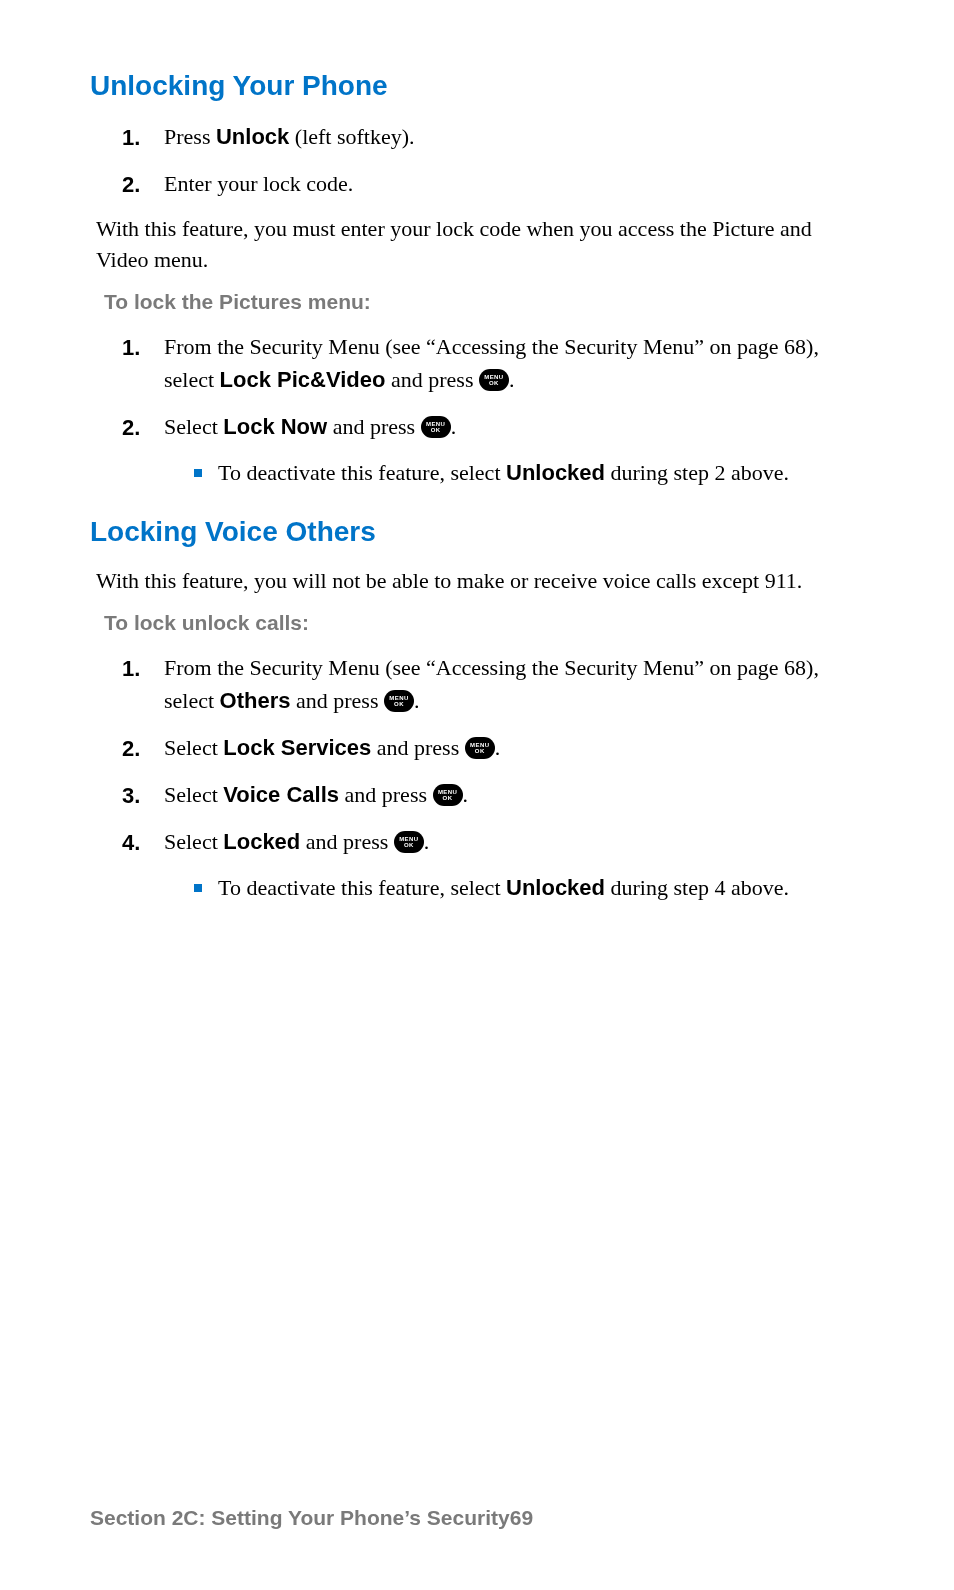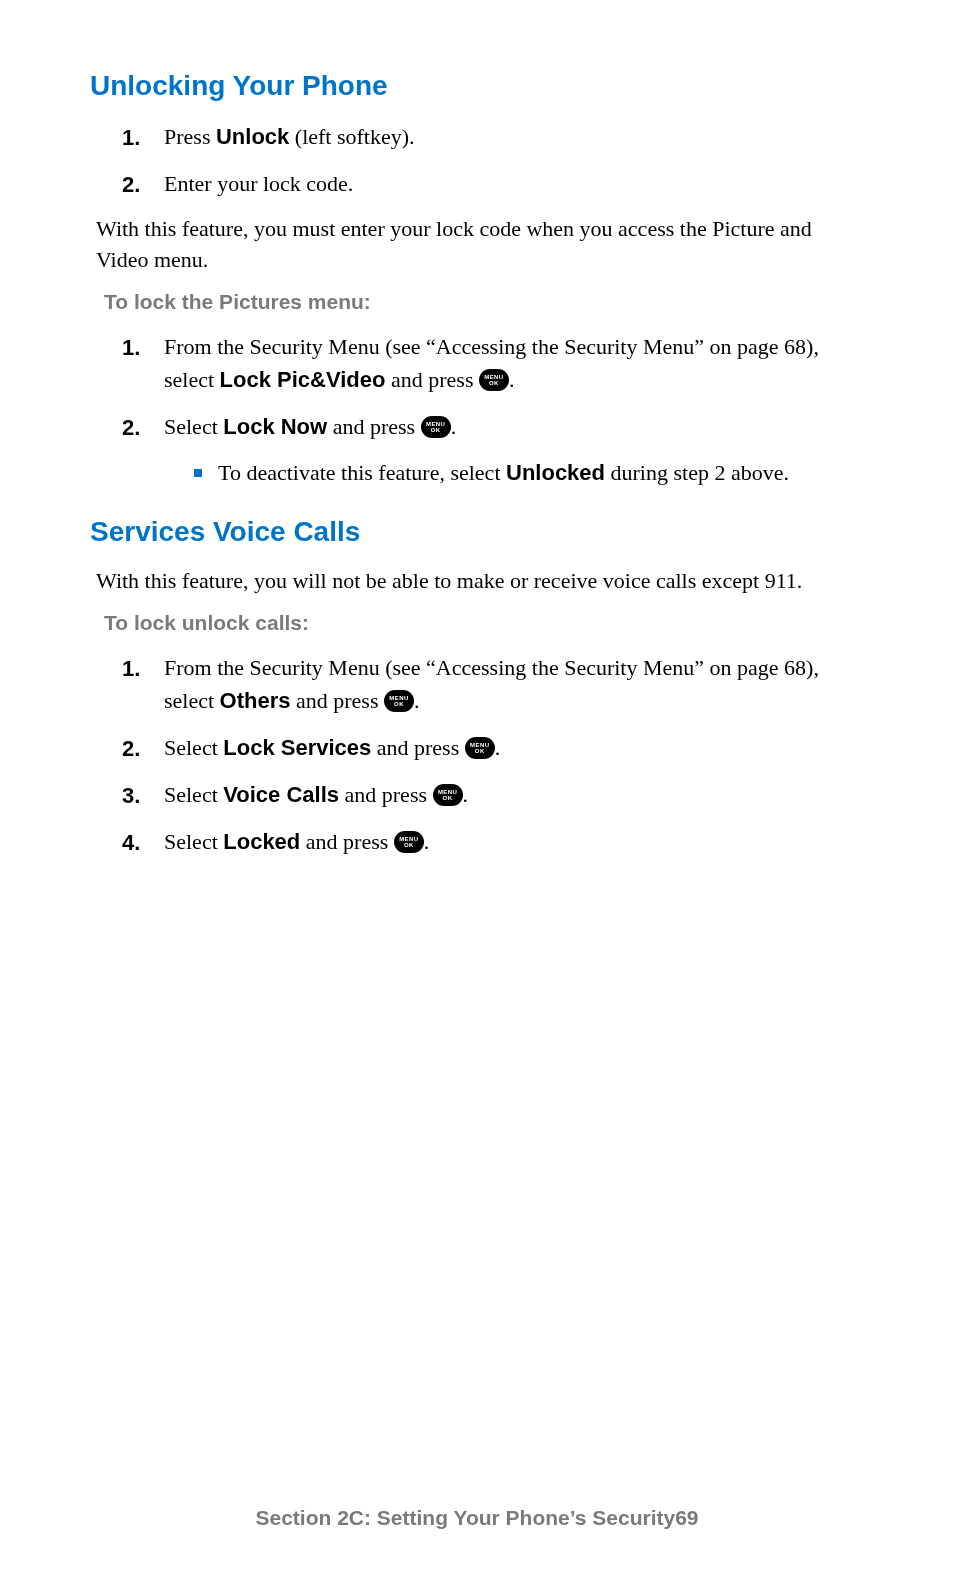--- a/index.html
+++ b/index.html
@@ -107,21 +107,21 @@
       letter-spacing: 0.4px;
       text-align: center;
       display: block;
     }
     .footer {
       position: absolute;
       bottom: 60px;
       left: 90px;
       right: 90px;
       display: flex;
-      justify-content: center;
+      justify-content: flex-start;
       font-family: 'Helvetica Neue', Helvetica, Arial, sans-serif;
       font-weight: bold;
       color: #7a7a7a;
       font-size: 21px;
     }
   </style>
 </head>
 <body>
 
 <div id="content">
@@ -139,21 +139,21 @@
             <span class="icon-text">OK</span>
           </span>
         </span>.</li>
       <li>Select <span class="bold-sans">Lock Now</span> and press <span class="menu-ok-icon">
           <span style="display: flex; flex-direction: column; align-items: center; justify-content: center;">
             <span class="icon-text">MENU</span>
             <span class="icon-text">OK</span>
           </span>
         </span>.<div class="sub-bullet">To deactivate this feature, select <span class="bold-sans">Unlocked</span> during step 2 above.</div></li>
     </ol>
-    <h2>Services Voice Calls</h2>
+    <h2>Locking Voice Others</h2>
     <p class="body-text">With this feature, you will not be able to make or receive voice calls except 911.</p>
     <p class="subheading">To lock unlock calls:</p>
     <ol>
       <li>From the Security Menu (see “Accessing the Security Menu” on page 68), select <span class="bold-sans">Others</span> and press <span class="menu-ok-icon">
           <span style="display: flex; flex-direction: column; align-items: center; justify-content: center;">
             <span class="icon-text">MENU</span>
             <span class="icon-text">OK</span>
           </span>
         </span>.</li>
       <li>Select <span class="bold-sans">Lock Services</span> and press <span class="menu-ok-icon">
@@ -166,20 +166,20 @@
           <span style="display: flex; flex-direction: column; align-items: center; justify-content: center;">
             <span class="icon-text">MENU</span>
             <span class="icon-text">OK</span>
           </span>
         </span>.</li>
       <li>Select <span class="bold-sans">Locked</span> and press <span class="menu-ok-icon">
           <span style="display: flex; flex-direction: column; align-items: center; justify-content: center;">
             <span class="icon-text">MENU</span>
             <span class="icon-text">OK</span>
           </span>
-        </span>.</li>
+        </span>.<div class="sub-bullet">To deactivate this feature, select <span class="bold-sans">Unlocked</span> during step 4 above.</div></li>
     </ol>
   </div>
 
 <div class="footer">
   <span>Section 2C: Setting Your Phone’s Security</span>
   <span>69</span>
 </div>
 
 </body></html>

